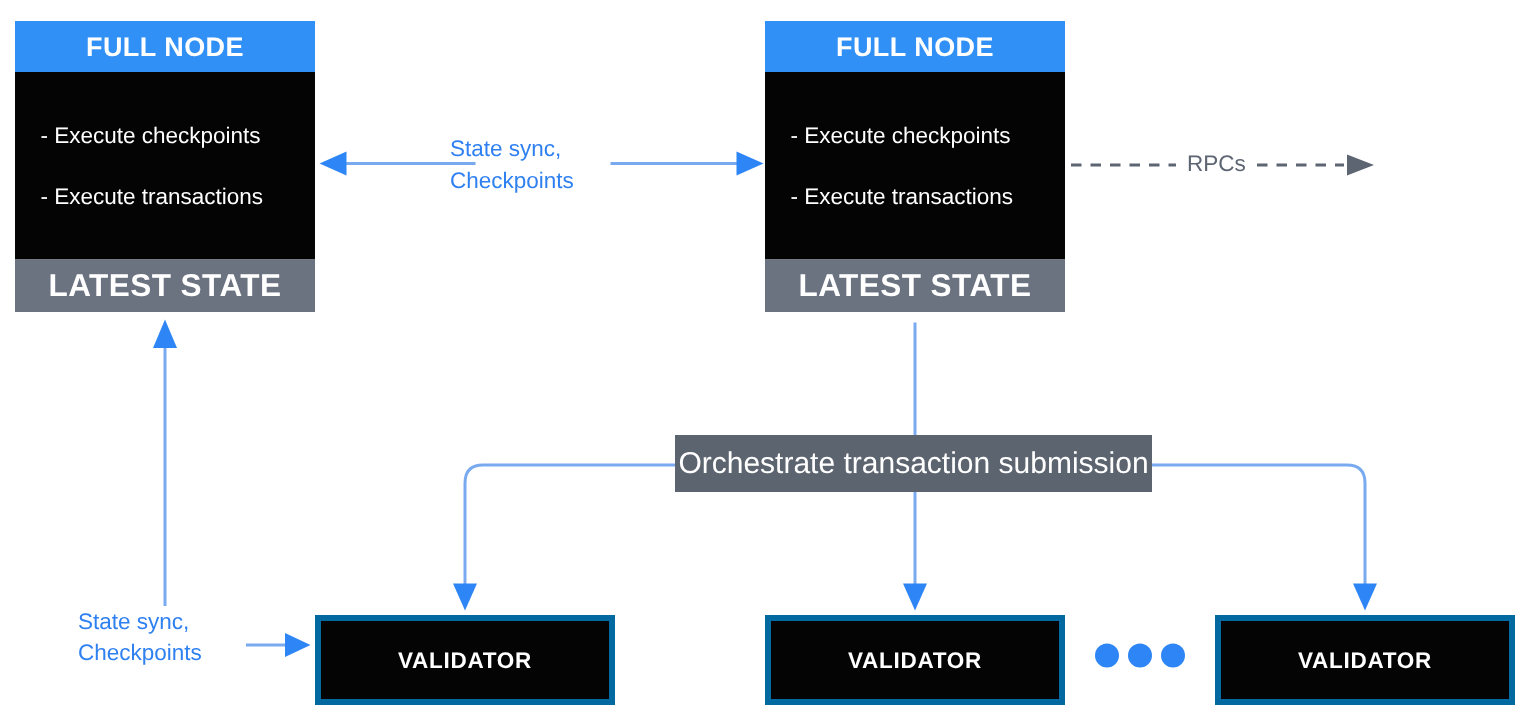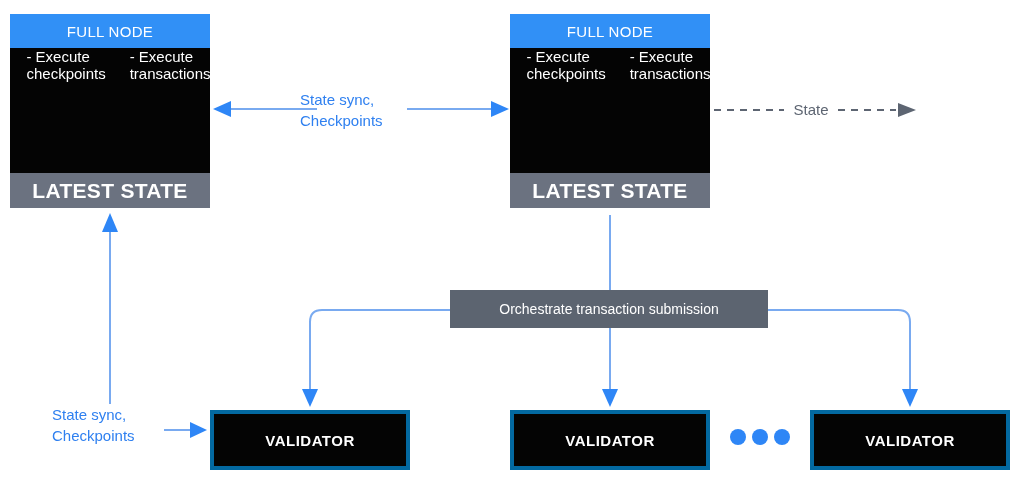--- a/index.html
+++ b/index.html
@@ -20,36 +20,36 @@
   .overlay{position:absolute;left:0;top:0;width:1020px;height:480px;z-index:0;}
 
   .blue-line{stroke:var(--line-blue);stroke-width:2;fill:none;}
   .blue-head{fill:var(--arrow-blue);stroke:none;}
   .gray-dash{stroke:var(--gray-rpcs);stroke-width:2;fill:none;stroke-dasharray:7 6;}
   .gray-head{fill:var(--gray-rpcs);stroke:none;}
   .blue-dot{fill:var(--arrow-blue);}
 
   .full-node{position:absolute;top:14px;width:200px;z-index:1;}
   .fn-header{height:34px;background:var(--header-blue);color:var(--text-white);
-    font-size:15px;font-weight:400;letter-spacing:.3px;
+    font-size:18px;font-weight:700;letter-spacing:.3px;
     display:flex;align-items:center;justify-content:center;}
   .fn-body{height:125px;background:var(--box-black);color:var(--text-white);
-    font-size:15px;font-weight:500;display:flex;flex-direction:row;
+    font-size:15px;font-weight:500;display:flex;flex-direction:column;
     justify-content:center;gap:24px;padding-left:17px;}
   .fn-footer{height:35px;background:var(--gray-footer);color:var(--text-white);
     font-size:21px;font-weight:700;letter-spacing:.3px;
     display:flex;align-items:center;justify-content:center;}
 
   .blue-label{position:absolute;color:var(--label-blue);font-size:15px;
     line-height:21px;text-align:left;z-index:1;}
   .rpcs-label{position:absolute;left:784px;top:101px;width:54px;text-align:center;
     color:var(--gray-rpcs);font-size:15px;z-index:1;}
 
   .orchestrate{position:absolute;left:450px;top:290px;width:318px;height:38px;
-    background:var(--gray-orchestrate);color:var(--text-white);font-size:14px;
+    background:var(--gray-orchestrate);color:var(--text-white);font-size:20px;
     display:flex;align-items:center;justify-content:center;z-index:1;}
 
   .validator{position:absolute;top:410px;width:200px;height:60px;
     background:var(--box-black);border:4px solid #0369a1;color:var(--text-white);
     font-size:15px;font-weight:600;letter-spacing:.5px;
     display:flex;align-items:center;justify-content:center;z-index:1;}
 </style>
 </head>
 <body>
 
@@ -122,21 +122,21 @@
       <div>- Execute transactions</div>
     </div>
     <div class="fn-footer">LATEST STATE</div>
   </div>
 
   <div class="blue-label" style="left:300px;top:89px;width:125px;">
     <div>State sync,</div>
     <div>Checkpoints</div>
   </div>
 
-  <div class="rpcs-label">State</div>
+  <div class="rpcs-label">RPCs</div>
 
   <div class="orchestrate">Orchestrate transaction submission</div>
 
   <div class="blue-label" style="left:52px;top:404px;width:118px;">
     <div>State sync,</div>
     <div>Checkpoints</div>
   </div>
 
   <div class="validator" style="left:210px;">VALIDATOR</div>
   <div class="validator" style="left:510px;">VALIDATOR</div>

